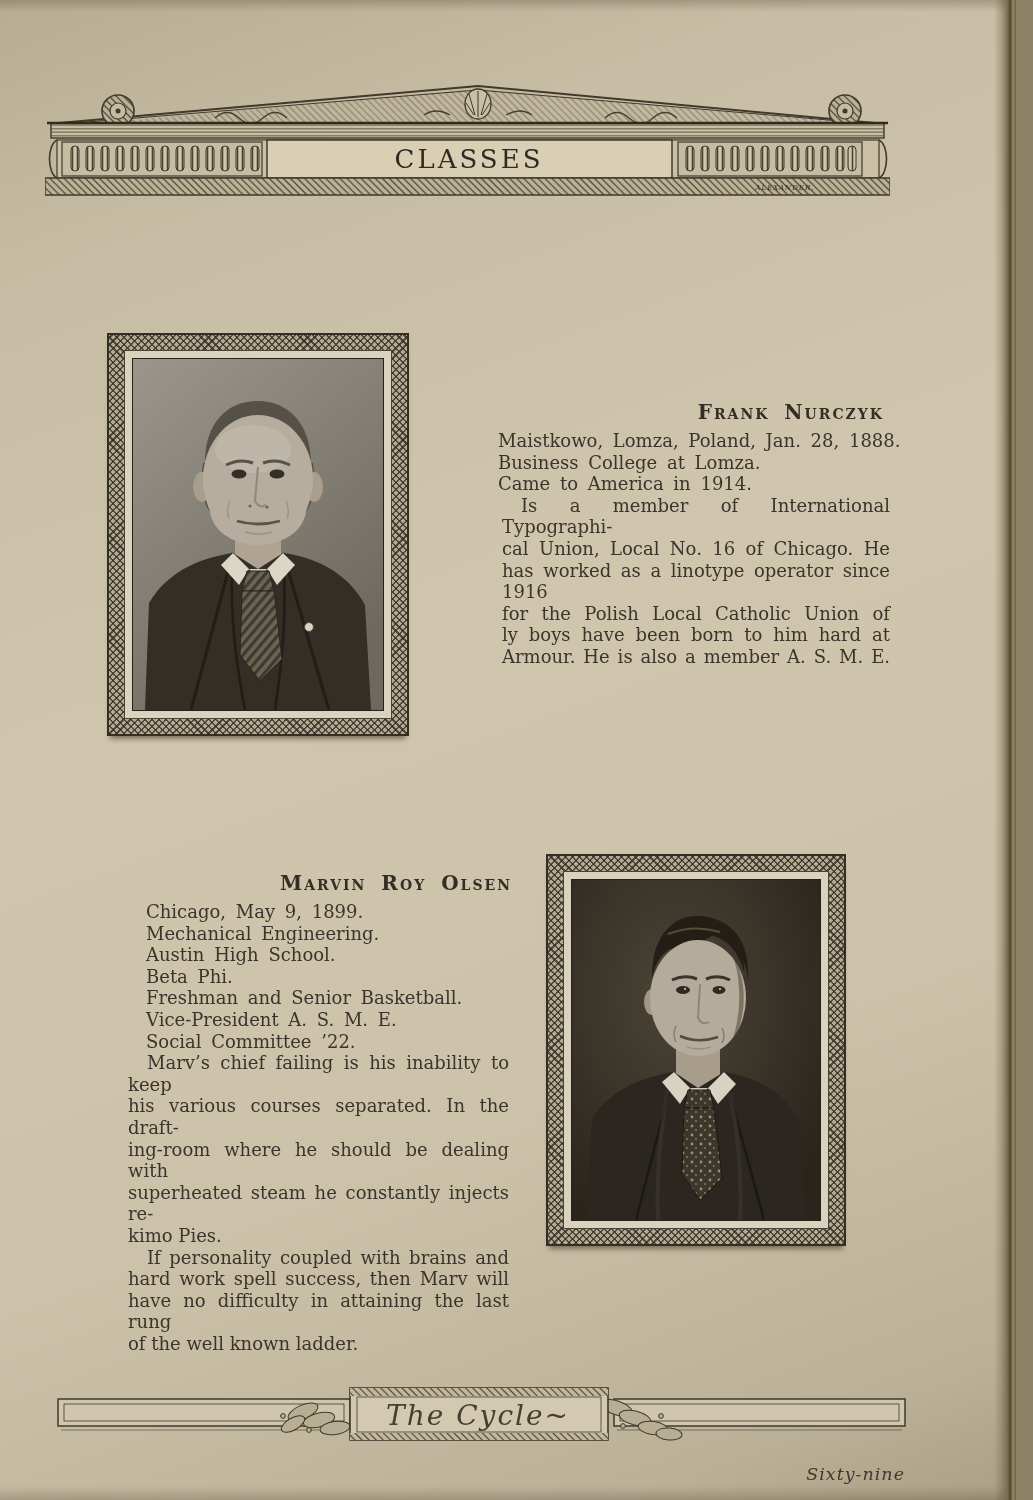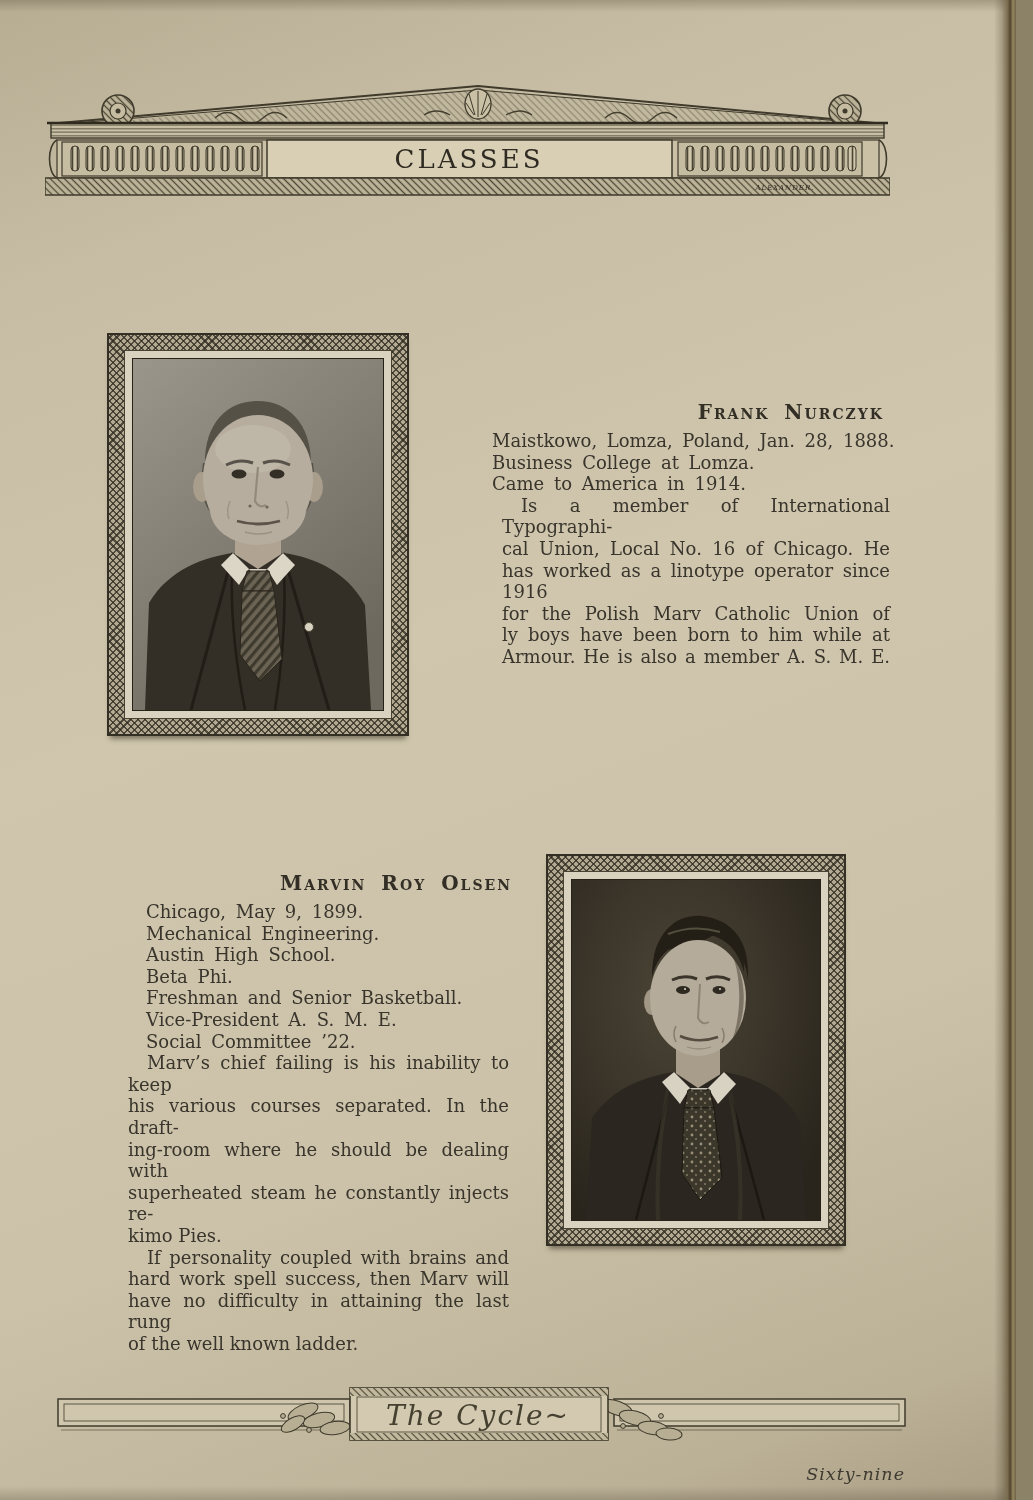--- a/index.html
+++ b/index.html
@@ -31,21 +31,21 @@
   .mat{box-sizing:border-box;height:100%;border:1px solid #474232;background:#d9d2bf;padding:7px;}
   .photo{box-sizing:border-box;width:100%;height:100%;border:1px solid #262218;overflow:hidden;}
   .photo svg{width:100%;height:100%;}
 
   .profile{position:absolute;}
   .p-frank{left:470px;top:400px;width:414px;}
   .p-marvin{left:110px;top:871px;width:402px;}
   .pname{font-variant:small-caps;font-size:20px;letter-spacing:2px;word-spacing:6px;
     color:#332f26;margin:0 0 6px 0;white-space:nowrap;text-align:right;}
   .fline{font-size:18px;line-height:21.6px;word-spacing:4px;white-space:nowrap;}
-  .p-frank .fline{margin-left:22px;}
+  .p-frank .fline{margin-left:28px;}
   .p-marvin .fline{margin-left:36px;}
   .para{margin:0;}
   .p-frank .para{margin-left:32px;width:388px;}
   .p-marvin .para{margin-left:18px;width:381px;}
   .bl{font-size:18px;line-height:21.6px;}
   .jl{text-align:justify;text-align-last:justify;}
   .ind{text-indent:19px;}
 
   .pagenum{position:absolute;left:783px;top:1464px;width:122px;text-align:right;
     font-style:italic;font-size:17.5px;letter-spacing:1px;color:#3e3a30;}
@@ -195,22 +195,22 @@
 
   <div class="profile p-frank">
     <h2 class="pname">Frank Nurczyk</h2>
     <div class="fline">Maistkowo, Lomza, Poland, Jan. 28, 1888.</div>
     <div class="fline">Business College at Lomza.</div>
     <div class="fline">Came to America in 1914.</div>
     <div class="para">
       <div class="bl jl ind">Is a member of International Typographi-</div>
       <div class="bl jl">cal Union, Local No. 16 of Chicago.  He</div>
       <div class="bl jl">has worked as a linotype operator since 1916</div>
-      <div class="bl jl">for the Polish Marv Catholic Union of</div>
-      <div class="bl jl">ly boys have been born to him while at</div>
+      <div class="bl jl">for the Polish Local Catholic Union of</div>
+      <div class="bl jl">ly boys have been born to him hard at</div>
       <div class="bl jl">Armour.  He is also a member A. S. M. E.</div>
     </div>
   </div>
 
   <div class="profile p-marvin">
     <h2 class="pname">Marvin Roy Olsen</h2>
     <div class="fline">Chicago, May 9, 1899.</div>
     <div class="fline">Mechanical Engineering.</div>
     <div class="fline">Austin High School.</div>
     <div class="fline">Beta Phi.</div>

